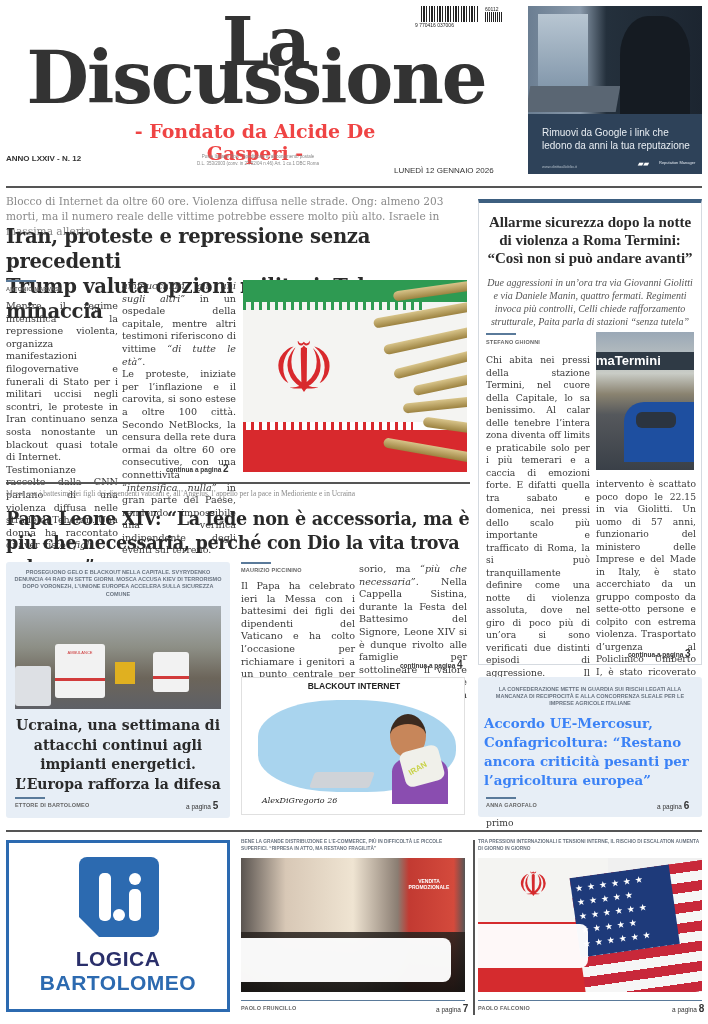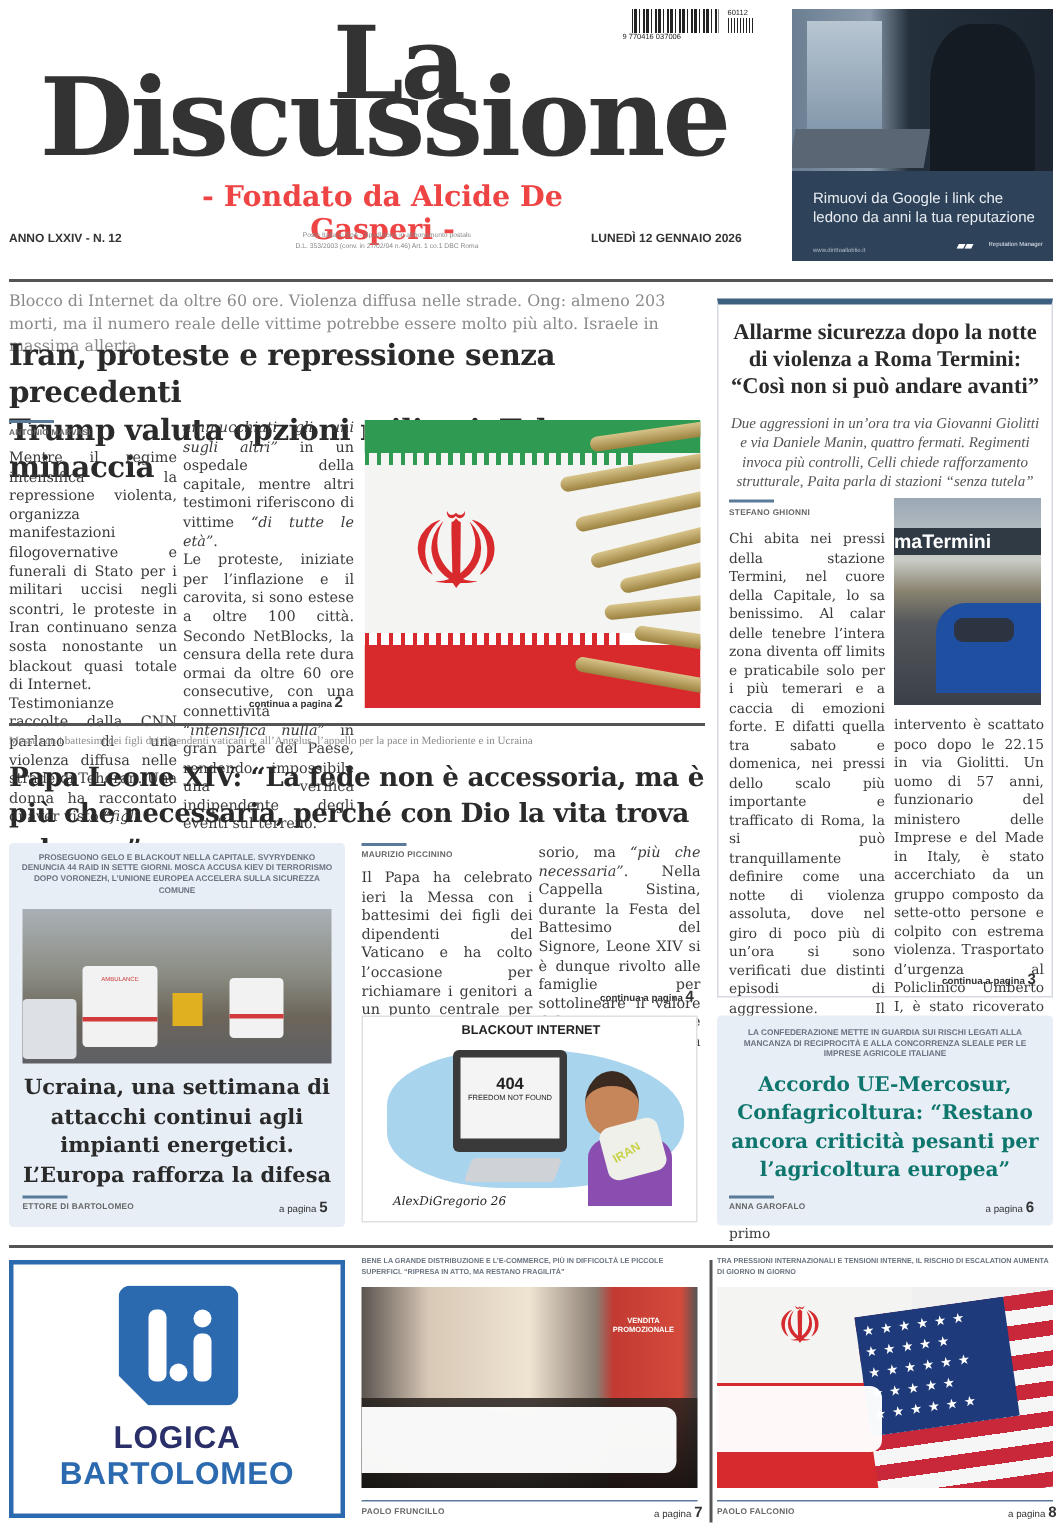--- a/index.html
+++ b/index.html
@@ -13,21 +13,21 @@
 .mast-la{left:222px;top:2px;font-family:"DejaVu Serif",serif;font-weight:bold;font-size:67px;color:#333;letter-spacing:-2px}
 .mast-disc{left:6px;top:38px;width:500px;text-align:center;font-family:"DejaVu Serif",serif;font-weight:bold;font-size:72px;color:#333;letter-spacing:-2px;line-height:80px}
 .mast-sub{left:110px;top:120px;width:290px;text-align:center;font-family:"DejaVu Serif",serif;font-weight:bold;font-size:19px;color:#ef4444}
 .barcode{left:415px;top:6px;width:90px;height:22px}
 .bc-bars{position:absolute;left:6px;top:0;width:58px;height:16px;background:repeating-linear-gradient(90deg,#222 0 1px,#fff 1px 2px,#222 2px 4px,#fff 4px 5px,#222 5px 6px,#fff 6px 8px)}
 .bc-bars2{position:absolute;left:70px;top:6px;width:18px;height:10px;background:repeating-linear-gradient(90deg,#222 0 1px,#fff 1px 2px,#222 2px 3px,#fff 3px 4px)}
 .bc-num{position:absolute;left:0;top:16px;font-size:5px;font-family:"Liberation Sans",sans-serif;color:#222}
 .bc-num2{position:absolute;left:70px;top:0;font-size:5px;font-family:"Liberation Sans",sans-serif;color:#222}
 .meta-left{left:6px;top:154px;font-size:8px;font-weight:bold;color:#333}
 .meta-mid{left:178px;top:153px;width:160px;text-align:center;font-size:4.5px;color:#888;line-height:7px}
-.meta-right{left:394px;top:154px;font-size:8px;font-weight:bold;color:#333}
+.meta-right{left:394px;top:166px;font-size:8px;font-weight:normal;color:#333}
 
 
 .ad{left:528px;top:6px;width:174px;height:168px;background:#2e4259;overflow:hidden}
 .ad-img{position:absolute;left:0;top:0;width:174px;height:108px;background:linear-gradient(90deg,#6b7e92 0%,#8a9aab 30%,#24303c 45%,#1c2530 100%)}
 .ad-win{position:absolute;left:10px;top:8px;width:50px;height:76px;background:linear-gradient(180deg,#b8c6d2,#8196aa)}
 .ad-person{position:absolute;left:92px;top:10px;width:70px;height:98px;background:#151b22;border-radius:40% 40% 0 0}
 .ad-laptop{position:absolute;left:0;top:80px;width:90px;height:26px;background:#5a6673;transform:skewX(-10deg)}
 .ad-text{position:absolute;left:14px;top:120px;width:150px;font-size:10px;line-height:13px;color:#e8edf2}
 .ad-url{position:absolute;left:14px;top:158px;font-size:4px;color:#b0bcc8}
 .ad-logo{position:absolute;left:110px;top:154px;font-size:7px;font-weight:bold;color:#fff}
@@ -83,21 +83,21 @@
 .sfree{font-size:5px;color:#222;font-family:"Liberation Sans",sans-serif}
 .kbd{position:absolute;left:70px;top:94px;width:60px;height:16px;background:#cfd3d8;border-radius:3px;transform:skewX(-20deg)}
 .headc{position:absolute;left:148px;top:36px;width:36px;height:44px;background:#c7865a;border-radius:50%;border-top:10px solid #3b2a1f}
 .body-c{position:absolute;left:150px;top:80px;width:56px;height:46px;background:#8a4db0;border-radius:30% 30% 0 0}
 .scarf{position:absolute;left:160px;top:70px;width:40px;height:36px;background:#f0f0ea;border-radius:20%;transform:rotate(-15deg)}
 .iranlbl{position:absolute;left:166px;top:86px;font-size:8px;font-weight:bold;color:#c8d246;transform:rotate(-30deg);font-family:"Liberation Sans",sans-serif}
 .sig{position:absolute;left:20px;top:118px;font-size:8px;font-style:italic;color:#222}
 
 .mbox{left:478px;top:677px;width:224px;height:140px;background:#e7eef6;border-radius:3px}
 .mkick{left:484px;top:686px;width:212px;text-align:center;font-size:5.5px;line-height:7.2px;font-weight:bold;color:#6a7480;font-family:"Liberation Sans",sans-serif}
-.mhead{left:484px;top:714px;width:212px;text-align:center;font-size:13.4px;line-height:19px;color:#0f766e}
+.mhead{left:484px;top:714px;width:212px;font-size:13.4px;line-height:19px;color:#3b82f6}
 
 .rule-bot{left:6px;top:830px;width:696px;height:2px;background:#555}
 
 
 .logica{left:6px;top:840px;width:224px;height:172px;border:3px solid #2c6ab0;background:#fff}
 .li-icon{position:absolute;left:70px;top:14px;width:80px;height:80px;background:#2c6ab0;border-radius:8px;clip-path:polygon(0 0,100% 0,100% 100%,25% 100%,0 75%)}
 .li-bar{position:absolute;background:#fff;border-radius:5px}
 .li-dot{position:absolute;background:#fff;border-radius:50%}
 .li-t1{position:absolute;left:0;top:104px;width:218px;text-align:center;font-size:21px;font-weight:bold;color:#2a2f6a;font-family:"Liberation Sans",sans-serif;letter-spacing:0.5px}
 .li-t2{position:absolute;left:0;top:128px;width:218px;text-align:center;font-size:21px;font-weight:bold;color:#2c6ab0;font-family:"Liberation Sans",sans-serif;letter-spacing:0.5px}
@@ -243,26 +243,20 @@
   <div class="abs byline-bar" style="left:15px;top:797px"></div>
   <div class="abs byline sans" style="left:15px;top:802px">ETTORE DI BARTOLOMEO</div>
   <div class="abs cont sans" style="left:186px;top:800px;font-weight:normal">
     <span>a pagina</span> <b>5</b>
   </div>
 </article>
 
 <figure class="abs cartoon">
   <div class="blob"></div>
   <div class="ctitle">BLACKOUT INTERNET</div>
-  <div class="monitor">
-    <div class="screen">
-      <div class="s404">404</div>
-      <div class="sfree">FREEDOM NOT FOUND</div>
-    </div>
-  </div>
   <div class="kbd"></div>
   <div class="body-c"></div>
   <div class="headc"></div>
   <div class="scarf"></div>
   <div class="iranlbl">IRAN</div>
   <div class="sig">AlexDiGregorio 26</div>
 </figure>
 
 <article>
   <div class="abs mbox"></div>

